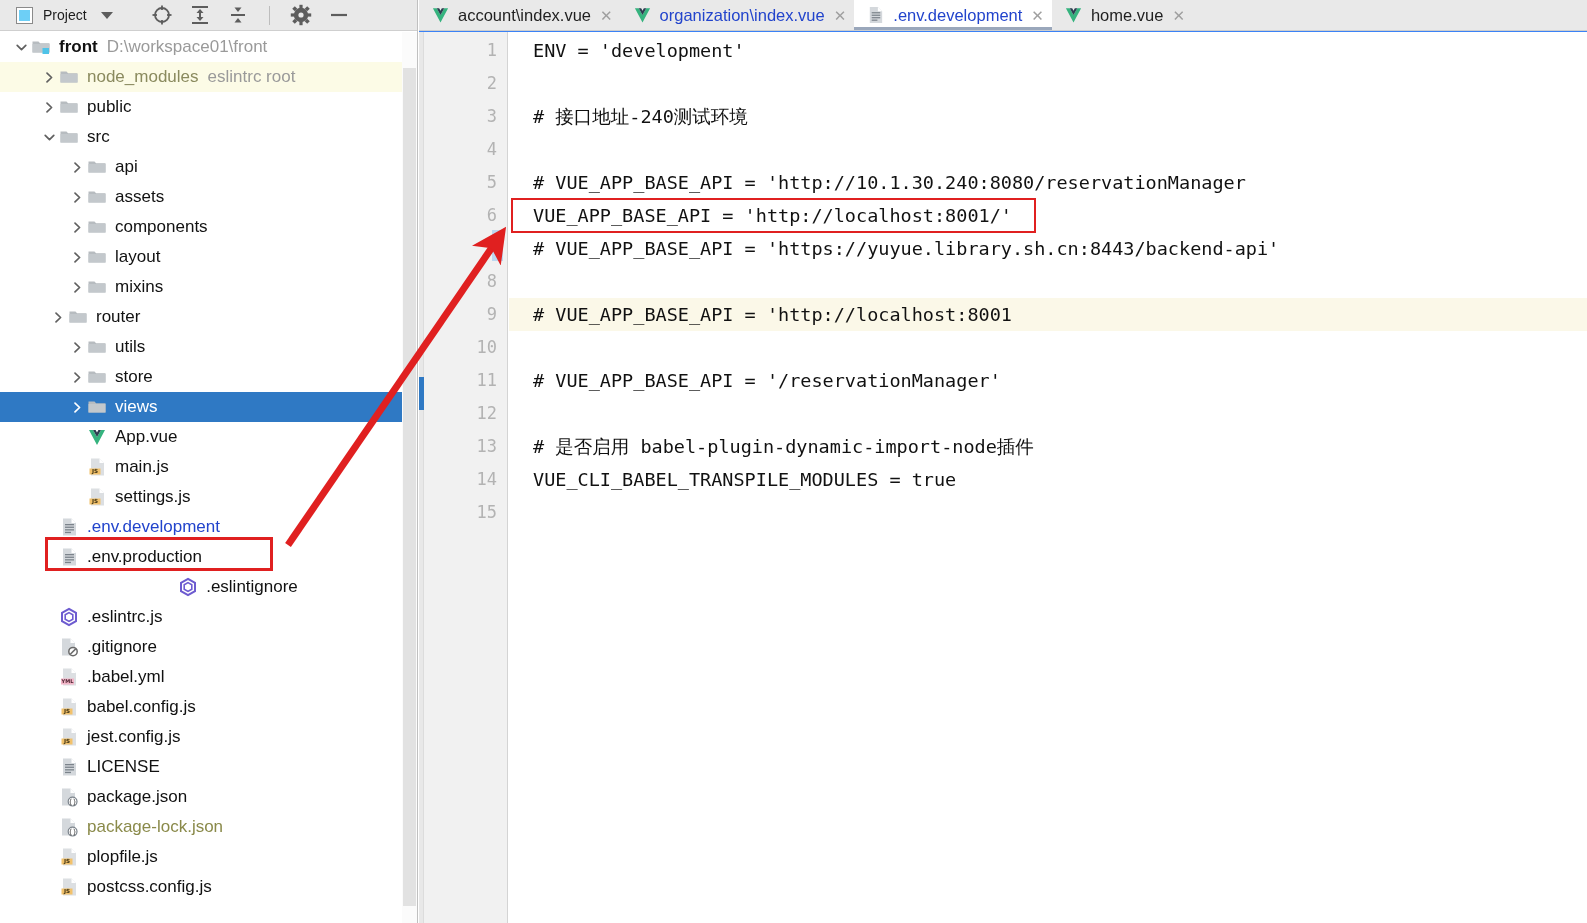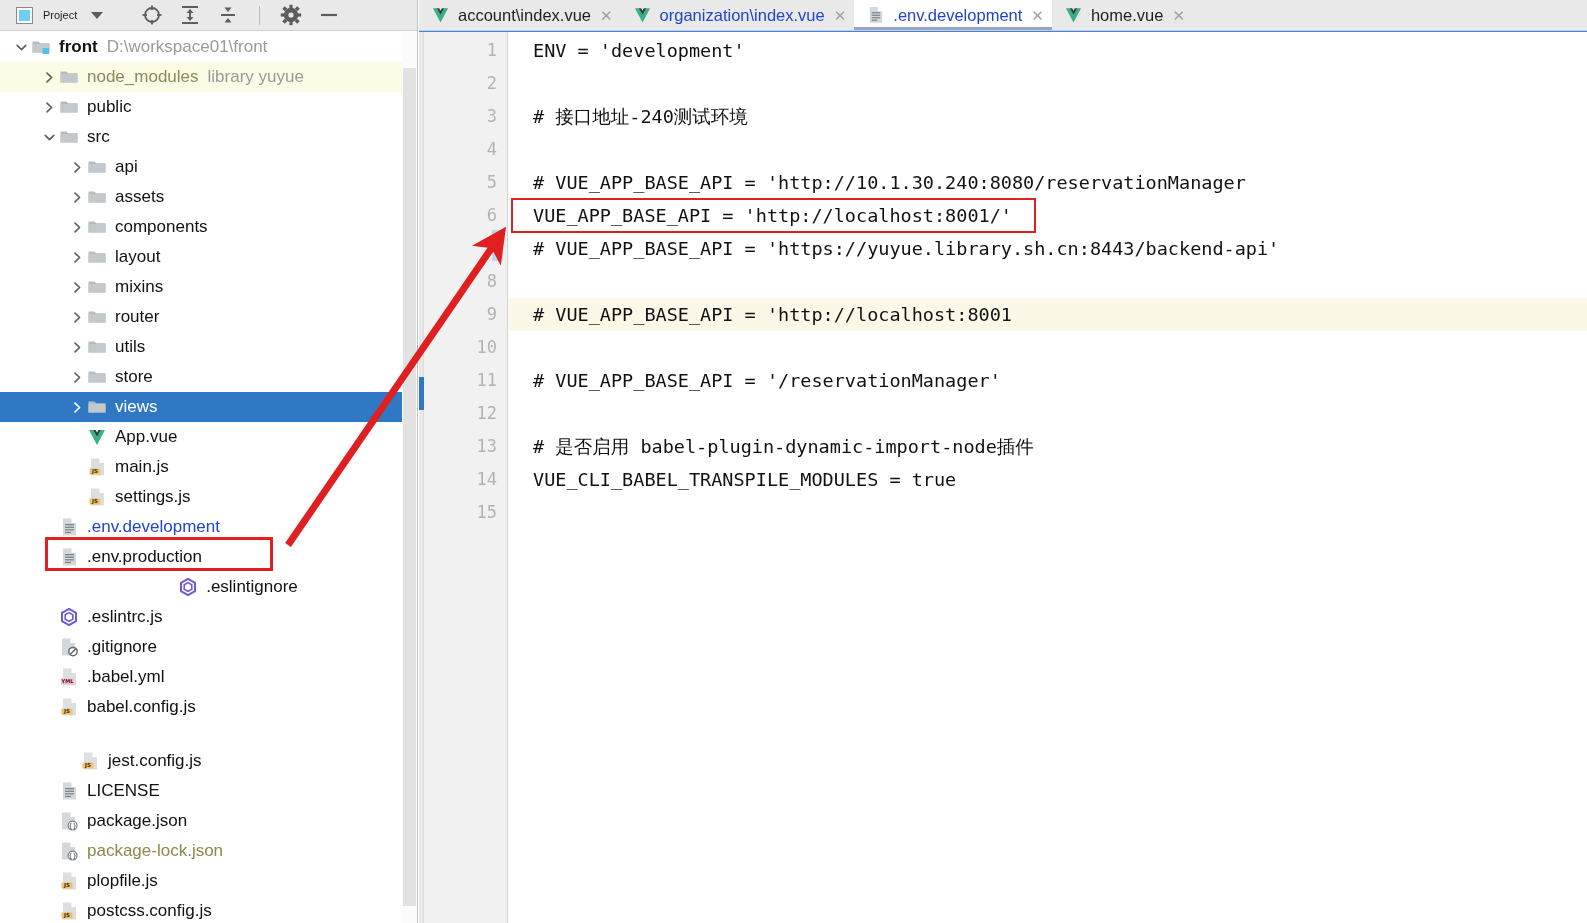--- a/index.html
+++ b/index.html
@@ -45,21 +45,21 @@
     display: flex; align-items: center; justify-content: center;
     flex: 0 0 auto;
   }
   .proj-square i {
     display: block;
     width: 11px; height: 11px;
     background: #6dcff6;
   }
 
   #project-label {
-    font-size: 11px;
+    font-size: 14px;
     color: #1c1c1c;
     margin-left: 10px;
     white-space: nowrap;
   }
 
   .caret-down {
     width: 0; height: 0;
     border-left: 6px solid transparent;
     border-right: 6px solid transparent;
     border-top: 7px solid #5d5d5d;
@@ -393,21 +393,21 @@
                 <path d="M4 2.2L8.6 6.5 4 10.8" fill="none" stroke="#606060" stroke-width="1.7" stroke-linecap="round" stroke-linejoin="round"></path>
               </svg>
             </span>
             <span class="ico">
               <svg width="20" height="20" viewBox="0 0 20 20">
                 <path d="M1.5 4.5h6l1.6 1.8h9.4v9.2h-17z" fill="#b7bcc0"></path>
                 <path d="M1.5 7h17v8.5h-17z" fill="#c3c8cc"></path>
               </svg>
             </span>
             <span class="lbl dim-olive">node_modules</span>
-            <span class="sub">library yuyue</span>
+            <span class="sub">eslintrc root</span>
           </div>
           <div class="row" style="padding-left: 40px;">
             <span class="arrow">
               <svg width="13" height="13" viewBox="0 0 13 13">
                 <path d="M4 2.2L8.6 6.5 4 10.8" fill="none" stroke="#606060" stroke-width="1.7" stroke-linecap="round" stroke-linejoin="round"></path>
               </svg>
             </span>
             <span class="ico">
               <svg width="20" height="20" viewBox="0 0 20 20">
                 <path d="M1.5 4.5h6l1.6 1.8h9.4v9.2h-17z" fill="#b7bcc0"></path>
@@ -493,21 +493,21 @@
               </svg>
             </span>
             <span class="ico">
               <svg width="20" height="20" viewBox="0 0 20 20">
                 <path d="M1.5 4.5h6l1.6 1.8h9.4v9.2h-17z" fill="#b7bcc0"></path>
                 <path d="M1.5 7h17v8.5h-17z" fill="#c3c8cc"></path>
               </svg>
             </span>
             <span class="lbl">mixins</span>
           </div>
-          <div class="row" style="padding-left: 68px;">
+          <div class="row" style="padding-left: 40px; margin-left: 9px;">
             <span class="arrow">
               <svg width="13" height="13" viewBox="0 0 13 13">
                 <path d="M4 2.2L8.6 6.5 4 10.8" fill="none" stroke="#606060" stroke-width="1.7" stroke-linecap="round" stroke-linejoin="round"></path>
               </svg>
             </span>
             <span class="ico">
               <svg width="20" height="20" viewBox="0 0 20 20">
                 <path d="M1.5 4.5h6l1.6 1.8h9.4v9.2h-17z" fill="#b7bcc0"></path>
                 <path d="M1.5 7h17v8.5h-17z" fill="#c3c8cc"></path>
               </svg>
@@ -671,21 +671,21 @@
             <span class="ico">
               <svg width="20" height="20" viewBox="0 0 20 20">
                 <path d="M4 1.5h8.5L17 6v12.5H4z" fill="#dcdfe2"></path>
                 <path d="M12.5 1.5L17 6h-4.5z" fill="#ffffff"></path>
                 <rect x="2.5" y="11.5" width="11" height="6" fill="#f2c16b"></rect>
                 <text x="8" y="16.4" font-size="5.6" font-family="DejaVu Sans, sans-serif" fill="#3a2f12" text-anchor="middle" font-weight="bold">JS</text>
               </svg>
             </span>
             <span class="lbl">babel.config.js</span>
           </div>
-          <div class="row" style="padding-left: 61px; margin-top: 24px;">
+          <div class="row" style="padding-left: 40px;">
             <span class="arrow"></span>
             <span class="ico">
               <svg width="20" height="20" viewBox="0 0 20 20">
                 <path d="M4 1.5h8.5L17 6v12.5H4z" fill="#dcdfe2"></path>
                 <path d="M12.5 1.5L17 6h-4.5z" fill="#ffffff"></path>
                 <rect x="2.5" y="11.5" width="11" height="6" fill="#f2c16b"></rect>
                 <text x="8" y="16.4" font-size="5.6" font-family="DejaVu Sans, sans-serif" fill="#3a2f12" text-anchor="middle" font-weight="bold">JS</text>
               </svg>
             </span>
             <span class="lbl">jest.config.js</span>

